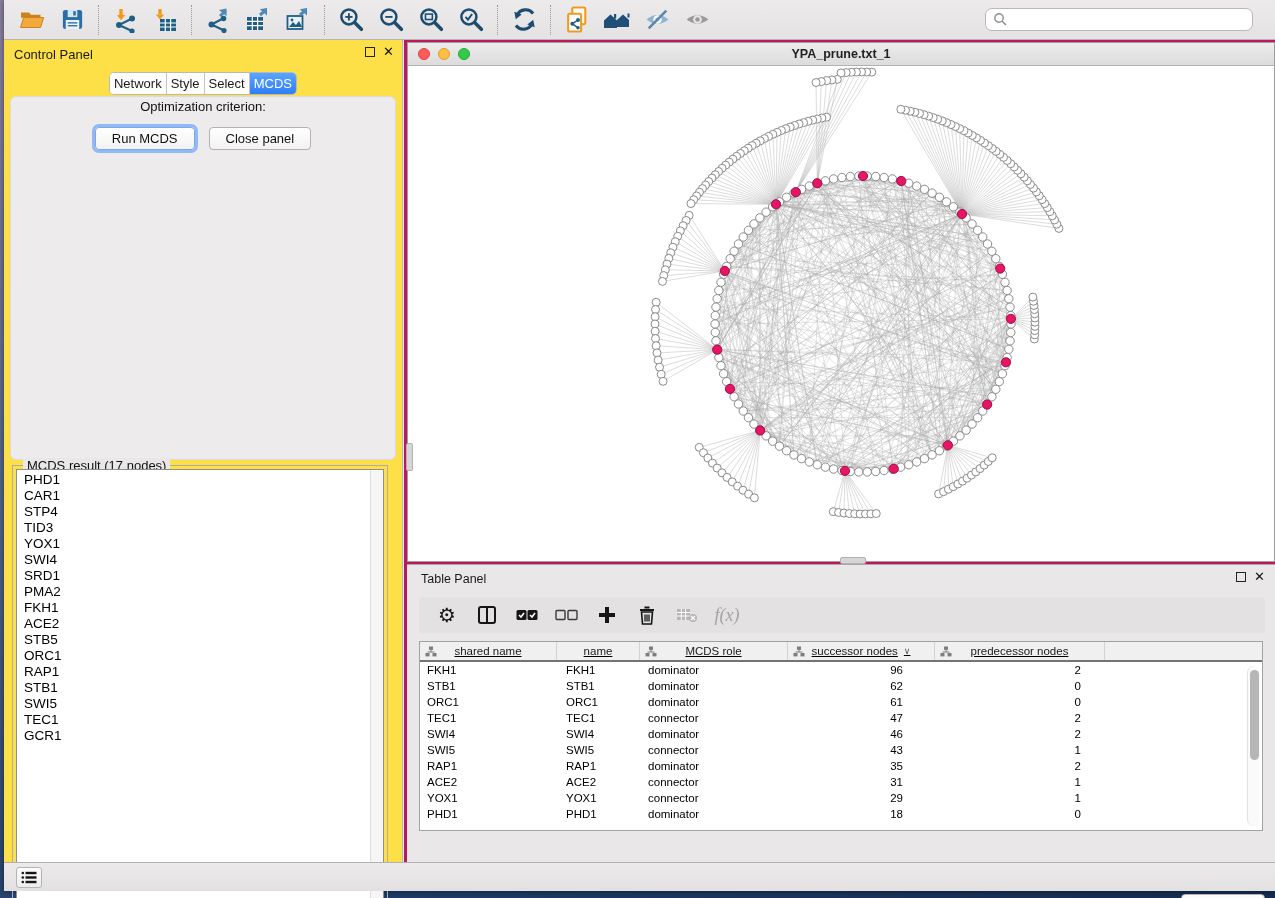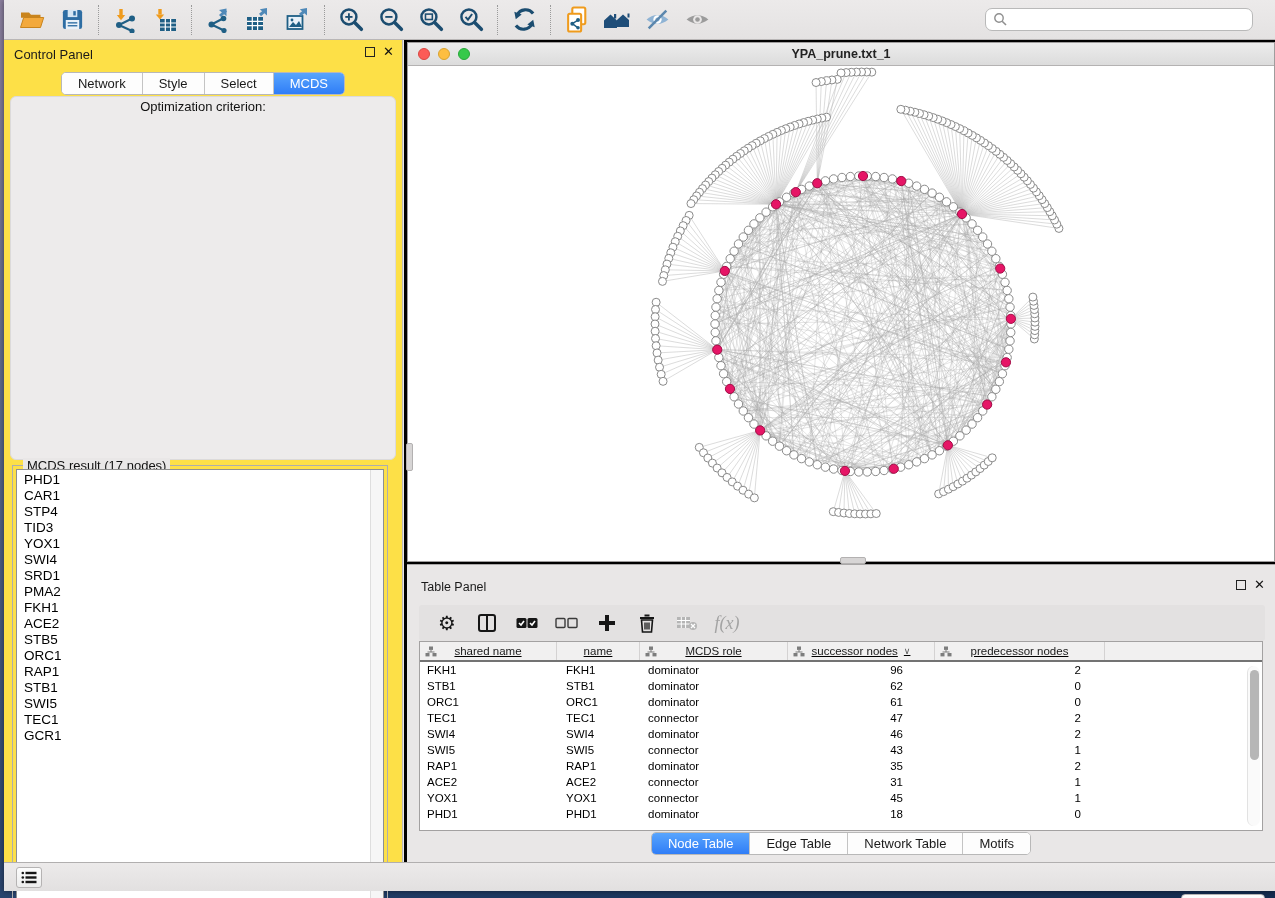--- a/index.html
+++ b/index.html
@@ -18,56 +18,56 @@
 
   
   .control-panel { position:absolute; left:0; top:40px; width:399px; bottom:29px; background:#fde047; border-right:1px solid #bdbaba; }
   .cp-titlebar { position:absolute; left:0; top:0; right:0; height:28px; }
   .cp-title { position:absolute; left:10px; top:7px; font-size:13px; color:#1a1a1a; }
   .win-ctrls { position:absolute; right:8px; top:7px; display:flex; gap:8px; align-items:center; }
   .float-box { width:10px; height:10px; border:1.5px solid #222; }
   .close-x { font-size:13px; font-weight:bold; color:#111; line-height:10px; }
   .cp-tabs { position:absolute; top:32px; left:0; right:0; display:flex; justify-content:center; }
   .tabgroup { display:flex; border:1px solid #b8b8b8; border-radius:5px; overflow:hidden; background:#fdfdfd; }
-  .tab { padding:3px 16px; font-size:13px; color:#1a1a1a; border-right:1px solid #c4c4c4; background:#fdfdfd; }
+  .tab { padding:3px 4px; font-size:13px; color:#1a1a1a; border-right:1px solid #c4c4c4; background:#fdfdfd; }
   .tab:last-child { border-right:none; }
   .tab.active { background:linear-gradient(#59a5fd,#2f7df7); color:#fff; }
   .cp-body { position:absolute; top:56px; left:6px; right:6px; height:364px; background:#edebeb; border:1px solid #dcdada; border-radius:6px; }
   .opt-label { margin-top:2px; text-align:center; font-size:13px; color:#111; }
   .select-box { margin:10px 38px 0 38px; height:24px; background:#fff; border:1px solid #b5b3b3; border-radius:4px; display:flex; align-items:center; overflow:hidden; box-shadow:0 1px 1px rgba(0,0,0,.08); }
   .select-text { flex:1; font-size:13px; padding-left:9px; color:#111; white-space:nowrap; }
   .select-stepper { width:20px; height:20px; margin-right:2px; border-radius:4px; background:linear-gradient(#70b1fd,#2e7cf7); display:flex; flex-direction:column; align-items:center; justify-content:center; gap:1px; }
   .select-stepper svg { display:block; }
   .btn-row { margin-top:13px; display:flex; justify-content:center; gap:14px; }
   .mac-btn { height:23px; padding:0 16px; font-size:13px; color:#111; background:linear-gradient(#ffffff,#f3f2f2); border:1px solid #b3b1b1; border-radius:4px; }
   .mac-btn.focused { box-shadow:0 0 0 3px rgba(94,158,250,.65); border-color:#7aa8e8; }
   .mcds-fieldset { position:absolute; top:425px; left:8px; right:14px; height:440px; border:1px solid #adadad; }
   .mcds-legend { position:absolute; top:-8px; left:10px; background:#e9e7e7; padding:0 4px; font-size:13px; color:#111; }
   .mcds-list-wrap { position:absolute; inset:3px; background:#fff; border:1px solid #8f8f8f; }
   .mcds-list { position:absolute; left:0; top:2px; right:13px; bottom:0; overflow:hidden; }
   .mcds-item { font-size:13.5px; line-height:16px; padding-left:7px; color:#000; }
   .mcds-scroll { position:absolute; right:0; top:0; bottom:0; width:13px; background:#f6f6f6; border-left:1px solid #dedede; }
 
   
-  .right-area { position:absolute; left:400px; top:40px; right:0; bottom:29px; background:#000000; }
+  .right-area { position:absolute; left:400px; top:40px; right:0; bottom:29px; background:#be185d; }
   .net-window { position:absolute; left:3px; top:2px; right:0; height:520px; border:1px solid #9f9d9d; background:#fff; }
   .net-titlebar { height:23px; background:linear-gradient(#ececec,#dcdcdc); border-bottom:1px solid #b4b2b2; position:relative; display:flex; align-items:center; }
   .lights { position:absolute; left:10px; top:5px; display:flex; gap:8px; }
   .light { width:12px; height:12px; border-radius:50%; }
   .light.red { background:#fc5b57; border:1px solid #d94742; }
   .light.yellow { background:#fdbe41; border:1px solid #d9a32f; }
   .light.green { background:#35c94a; border:1px solid #27a839; }
   .net-title { flex:1; text-align:center; font-size:12.5px; font-weight:bold; color:#222; }
   .net-canvas { position:absolute; left:0; top:23px; right:0; bottom:0; background:#fff; overflow:hidden; }
   .v-grabber { position:absolute; left:-2px; top:400px; width:7px; height:28px; background:#d7d5d5; border:1px solid #b3b1b1; border-radius:2px; }
   .h-grabber { position:absolute; left:432px; bottom:-3px; width:26px; height:7px; background:#d7d5d5; border:1px solid #b3b1b1; border-radius:2px; }
 
   
   .table-panel { position:absolute; left:3px; top:524px; right:0; bottom:0; background:#e9e7e7; border-top:1px solid #a9a7a7; }
-  .tp-titlebar { position:relative; height:26px;margin-top:8px; }
+  .tp-titlebar { position:relative; height:26px; }
   .tp-title { position:absolute; left:14px; top:7px; font-size:12.5px; color:#1a1a1a; }
   .tp-toolbar { margin:6px 10px 0 12px; height:36px; background:#e3e1e1; border-radius:3px; display:flex; align-items:center; padding:0 10px; gap:4px; }
   .tp-tbtn { width:36px; height:30px; display:flex; align-items:center; justify-content:center; }
   .fx-label { font-family:"Liberation Serif","DejaVu Serif",serif; font-style:italic; font-size:18px; color:#a3a3a3; }
   .gear-glyph { font-size:20px; color:#161616; line-height:20px; }
 
   .data-table { position:absolute; left:12px; right:12px; top:76px; height:190px; background:#fff; border:1px solid #a3a1a1; overflow:hidden; }
   .thead { display:flex; height:20px; background:#f1f0f0; border-bottom:2px solid #737373;text-decoration:underline; }
   .th { position:relative; display:flex; align-items:center; justify-content:center; font-size:11.5px; color:#1a1a1a; border-right:1px solid #d4d2d2; }
   .th .hier { position:absolute; left:5px; top:4px; }
@@ -252,20 +252,24 @@
     <div class="cp-tabs">
       <div class="tabgroup">
         <div class="tab">Network</div>
         <div class="tab">Style</div>
         <div class="tab">Select</div>
         <div class="tab active">MCDS</div>
       </div>
     </div>
     <div class="cp-body">
       <div class="opt-label">Optimization criterion:</div>
+      <div class="btn-row">
+        <button class="mac-btn focused">Run MCDS</button>
+        <button class="mac-btn">Close panel</button>
+      </div>
     </div>
     <div class="mcds-fieldset">
       <span class="mcds-legend">MCDS result (17 nodes)</span>
       <div class="mcds-list-wrap">
         <div class="mcds-list">
             <div class="mcds-item">PHD1</div>
             <div class="mcds-item">CAR1</div>
             <div class="mcds-item">STP4</div>
             <div class="mcds-item">TID3</div>
             <div class="mcds-item">YOX1</div>
@@ -1512,46 +1516,38 @@
               <div class="td c1">ACE2</div>
               <div class="td c2">connector</div>
               <div class="td c3">31</div>
               <div class="td c4">1</div>
               <div class="td c5"></div>
             </div>
             <div class="trow">
               <div class="td c0">YOX1</div>
               <div class="td c1">YOX1</div>
               <div class="td c2">connector</div>
-              <div class="td c3">45</div>
+              <div class="td c3">29</div>
               <div class="td c4">1</div>
               <div class="td c5"></div>
             </div>
             <div class="trow">
               <div class="td c0">PHD1</div>
               <div class="td c1">PHD1</div>
               <div class="td c2">dominator</div>
               <div class="td c3">18</div>
               <div class="td c4">0</div>
               <div class="td c5"></div>
             </div>
           </div>
         <div class="tbl-scroll">
             <div class="tbl-thumb"></div>
           </div>
       </div>
 
-      <div class="tp-tabs">
-        <div class="tabgroup">
-          <div class="tab active">Node Table</div>
-          <div class="tab">Edge Table</div>
-          <div class="tab">Network Table</div>
-          <div class="tab">Motifs</div>
-        </div>
-      </div>
     </div>
   </div>
 
   <div class="statusbar">
     <div class="list-btn">
       <svg width="16" height="13" viewBox="0 0 16 13">
           <circle cx="1.8" cy="2" r="1.3" fill="#161616"></circle>
           <circle cx="1.8" cy="6.5" r="1.3" fill="#161616"></circle>
           <circle cx="1.8" cy="11" r="1.3" fill="#161616"></circle>
           <rect x="4.5" y="0.8" width="11" height="2.4" fill="#161616"></rect>

